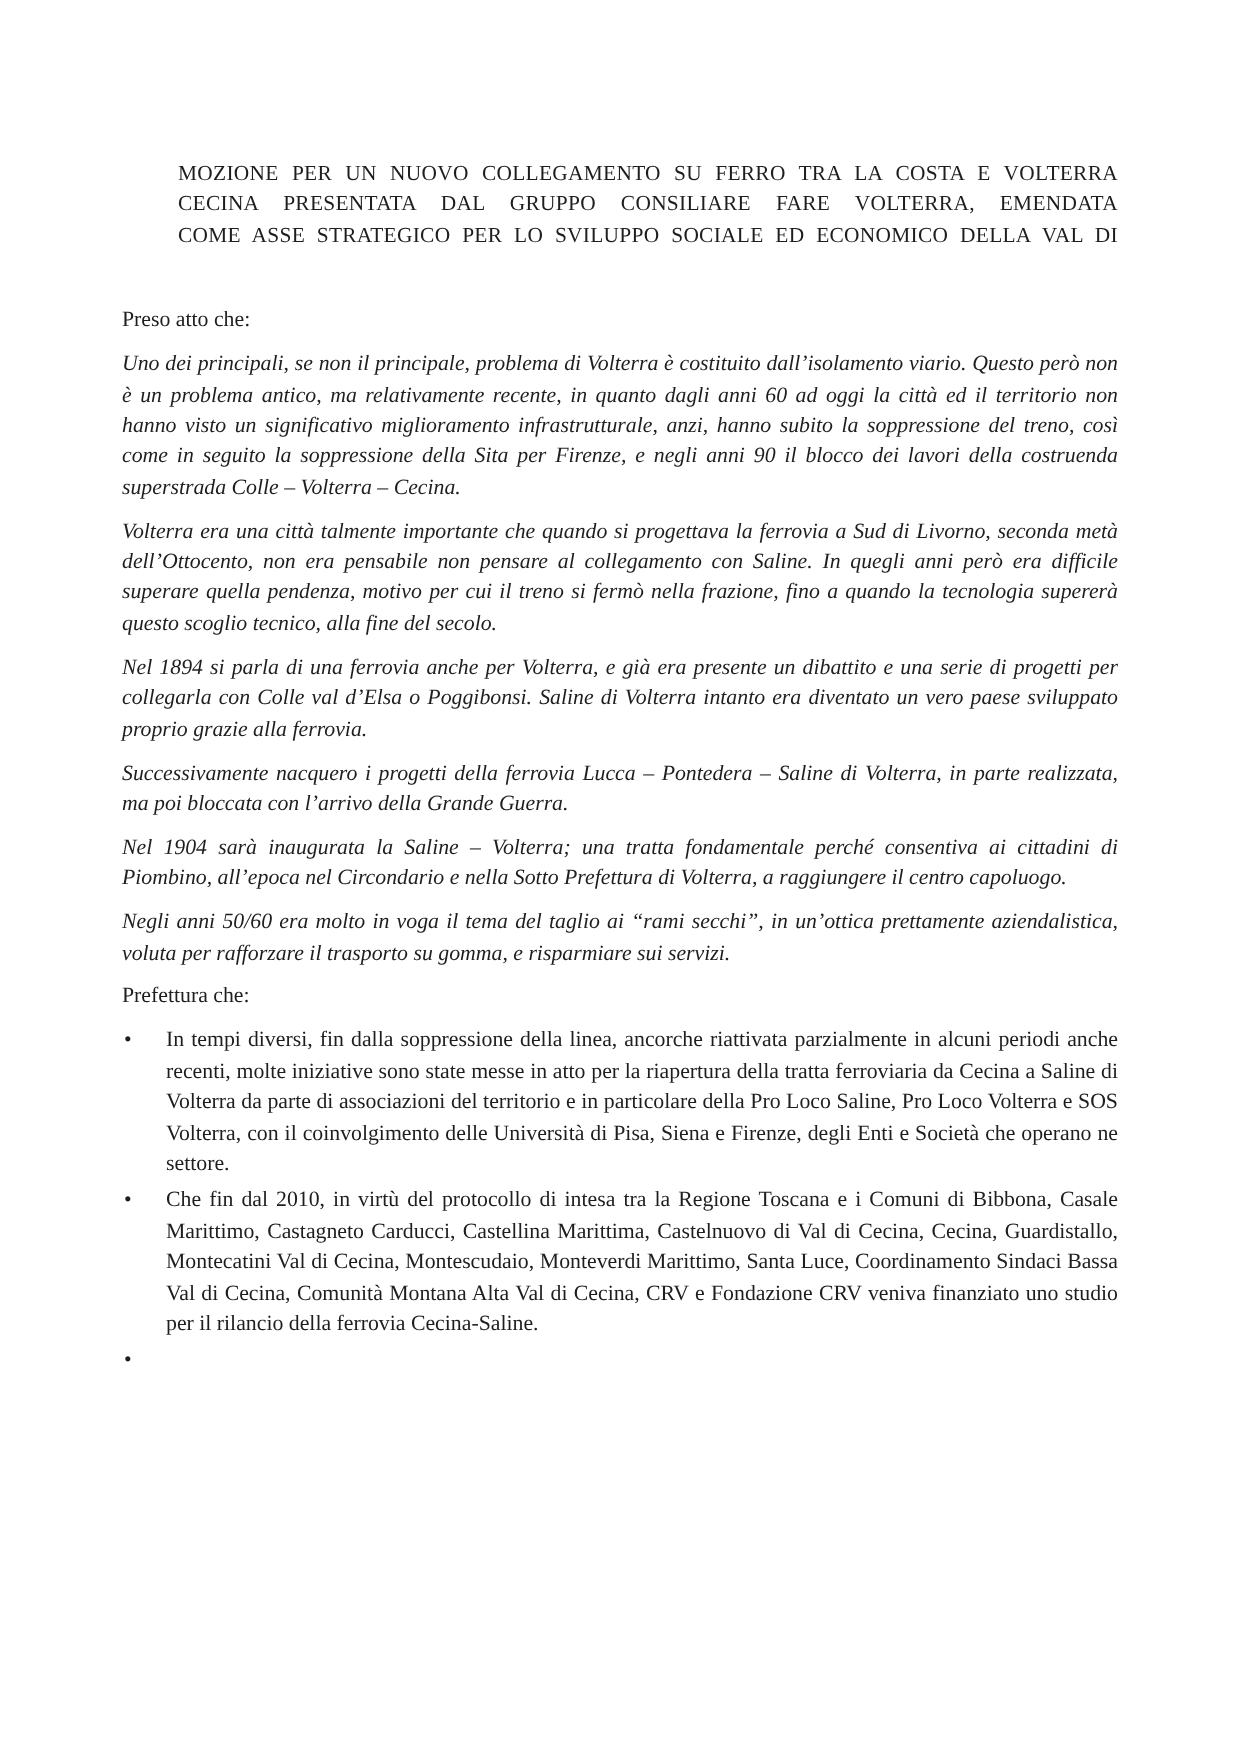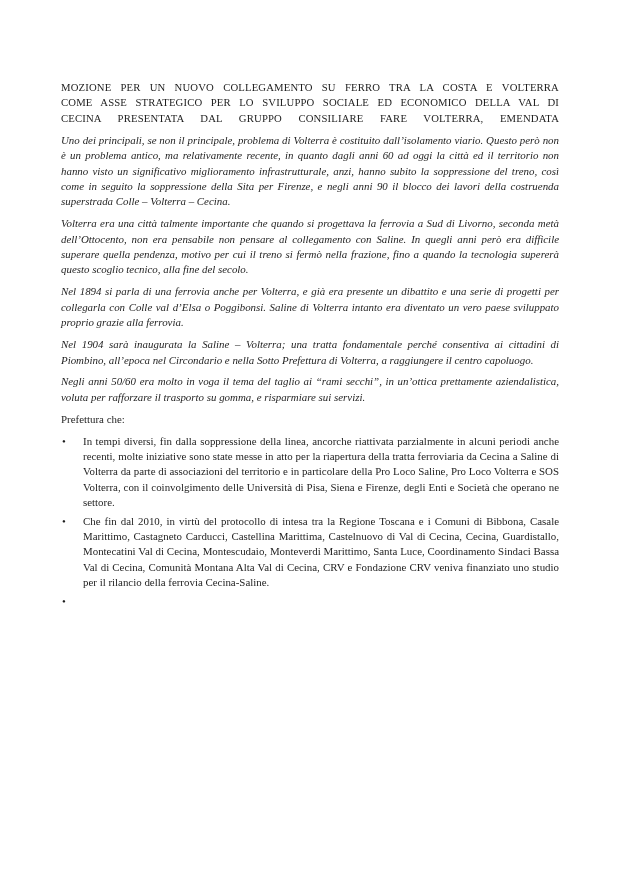--- a/index.html
+++ b/index.html
@@ -15,21 +15,21 @@
   .content {
     position: absolute;
     left: 61px;
     top: 80px;
     width: 498px;
     font-size: 10.9px;
     line-height: 15.4px;
   }
   .doc-title { font-size: 10.7px; letter-spacing: 0.15px; }
   .title-line { text-align: justify; }
-  .title-line.stretch { text-align-last: justify; }
+  .title-line.stretch { text-align-last: justify; margin-left: 28px; }
   .lead-heading { margin-top: 27px; }
   .mid-heading { margin-top: 6.5px; }
   .para { margin: 6.5px 0 0 0; text-align: justify; font-style: italic; }
   .bullet-list { margin: 6.5px 0 0 0; padding: 0; list-style: none; }
   .bullet-item {
     position: relative;
     padding-left: 22px;
     text-align: justify;
     margin-top: 3px;
   }
@@ -40,28 +40,30 @@
   }
 </style>
 </head>
 <body>
 
 <div class="page">
   <div class="content">
 
     <div class="doc-title">
       <div class="title-line stretch">MOZIONE PER UN NUOVO COLLEGAMENTO SU FERRO TRA LA COSTA E VOLTERRA</div>
+      <div class="title-line stretch">CECINA PRESENTATA DAL GRUPPO CONSILIARE FARE VOLTERRA, EMENDATA</div>
       <div class="title-line stretch">COME ASSE STRATEGICO PER LO SVILUPPO SOCIALE ED ECONOMICO DELLA VAL DI</div>
-      <div class="title-line stretch">CECINA PRESENTATA DAL GRUPPO CONSILIARE FARE VOLTERRA, EMENDATA</div>
     </div>
 
+    <div class="lead-heading">Preso atto che:</div>
 
     <p class="para">Uno dei principali, se non il principale, problema di Volterra è costituito dall’isolamento viario. Questo però non è un problema antico, ma relativamente recente, in quanto dagli anni 60 ad oggi la città ed il territorio non hanno visto un significativo miglioramento infrastrutturale, anzi, hanno subito la soppressione del treno, così come in seguito la soppressione della Sita per Firenze, e negli anni 90 il blocco dei lavori della costruenda superstrada Colle – Volterra – Cecina.</p>
     <p class="para">Volterra era una città talmente importante che quando si progettava la ferrovia a Sud di Livorno, seconda metà dell’Ottocento, non era pensabile non pensare al collegamento con Saline. In quegli anni però era difficile superare quella pendenza, motivo per cui il treno si fermò nella frazione, fino a quando la tecnologia supererà questo scoglio tecnico, alla fine del secolo.</p>
     <p class="para">Nel 1894 si parla di una ferrovia anche per Volterra, e già era presente un dibattito e una serie di progetti per collegarla con Colle val d’Elsa o Poggibonsi. Saline di Volterra intanto era diventato un vero paese sviluppato proprio grazie alla ferrovia.</p>
+    <p class="para">Successivamente nacquero i progetti della ferrovia Lucca – Pontedera – Saline di Volterra, in parte realizzata, ma poi bloccata con l’arrivo della Grande Guerra.</p>
     <p class="para">Nel 1904 sarà inaugurata la Saline – Volterra; una tratta fondamentale perché consentiva ai cittadini di Piombino, all’epoca nel Circondario e nella Sotto Prefettura di Volterra, a raggiungere il centro capoluogo.</p>
     <p class="para">Negli anni 50/60 era molto in voga il tema del taglio ai “rami secchi”, in un’ottica prettamente aziendalistica, voluta per rafforzare il trasporto su gomma, e risparmiare sui servizi.</p>
 
     <div class="mid-heading">Prefettura che:</div>
 
     <ul class="bullet-list">
       <li class="bullet-item">
         <span class="bullet-marker">•</span>
         <span>In tempi diversi, fin dalla soppressione della linea, ancorche riattivata parzialmente in alcuni periodi anche recenti, molte iniziative sono state messe in atto per la riapertura della tratta ferroviaria da Cecina a Saline di Volterra da parte di associazioni del territorio e in particolare della Pro Loco Saline, Pro Loco Volterra e SOS Volterra, con il coinvolgimento delle Università di Pisa, Siena e Firenze, degli Enti e Società che operano ne settore.</span>
       </li>

